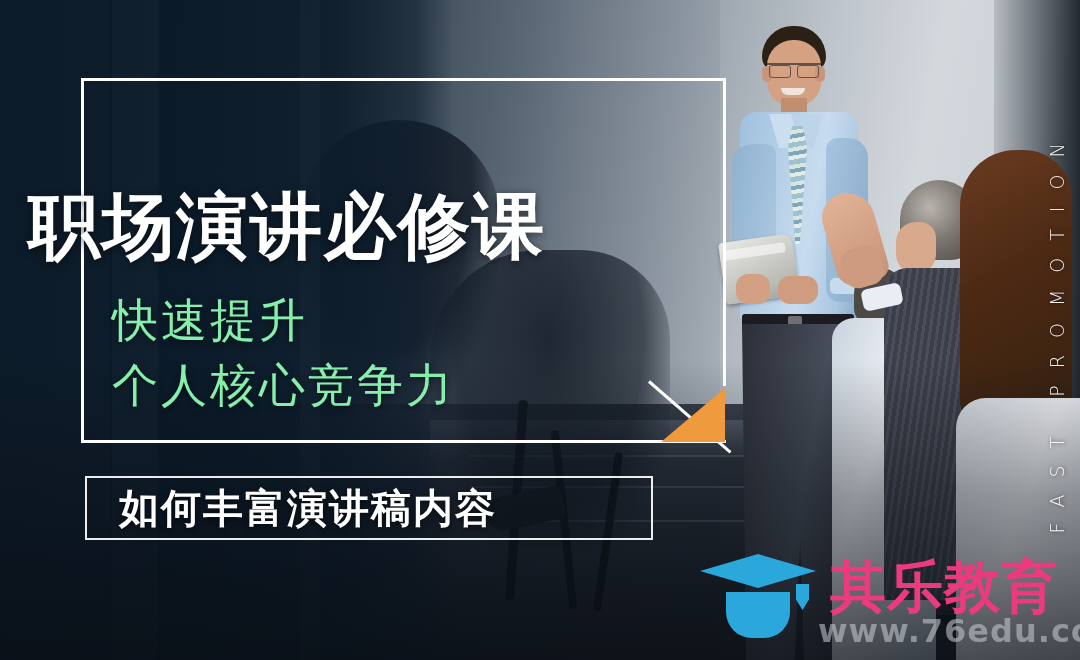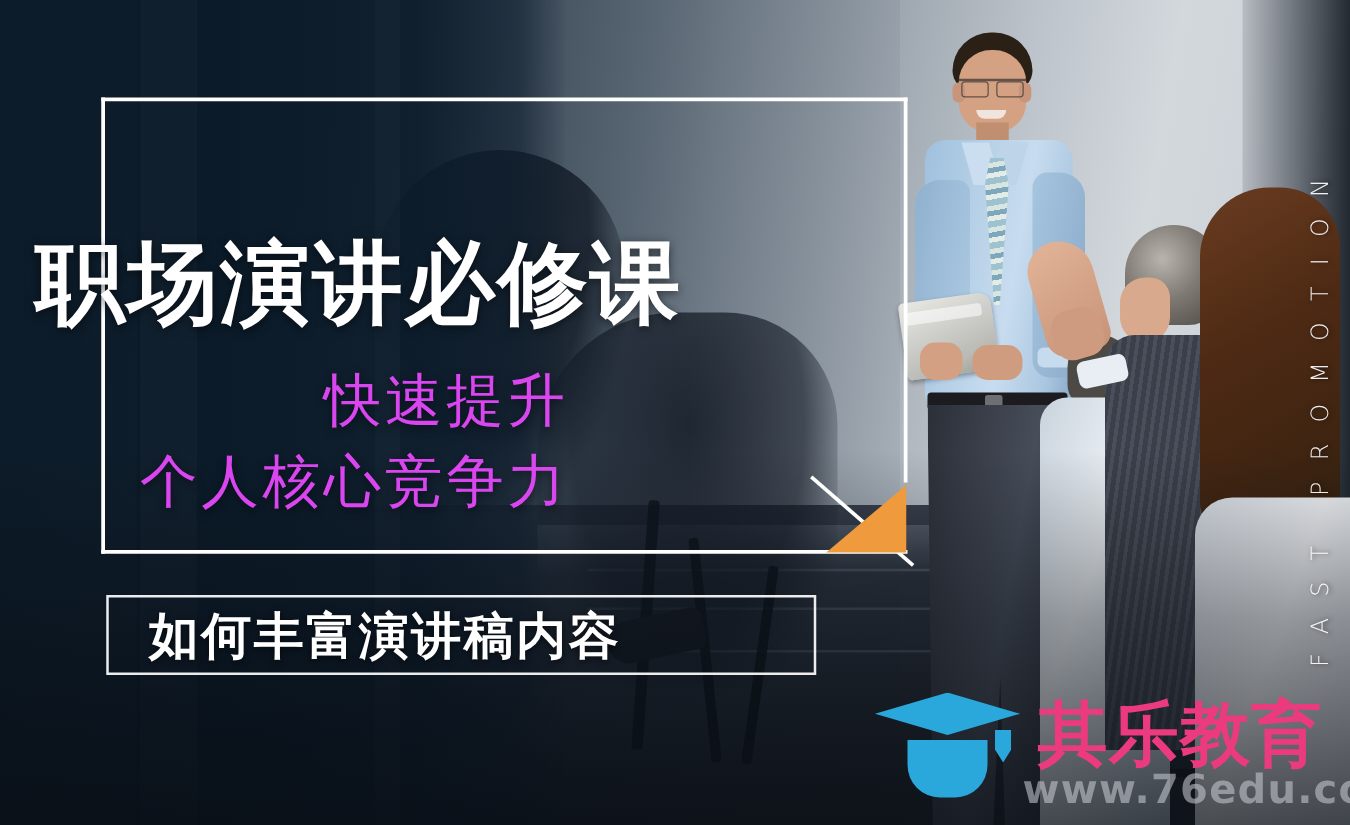--- a/index.html
+++ b/index.html
@@ -307,28 +307,27 @@
     font-size: 23px; line-height: 1;
     color: #e9eef3;
     letter-spacing: 13px;
     white-space: nowrap;
     font-weight: 300;
     font-family: "DejaVu Sans", "Liberation Sans", sans-serif;
     text-shadow: 0 1px 4px rgba(0,0,0,.5);
   }
   .tagline {
     position: absolute; left: 112px; top: 288px;
-    color: #d946ef;
+    color: #86efac;
     font-size: 46px; line-height: 1.42;
     font-weight: 300;
     letter-spacing: 3px;
     white-space: nowrap;
     text-shadow: 0 2px 7px rgba(0,0,0,.5);
     font-family: "DejaVu Sans", "Liberation Sans", sans-serif;
-    text-align: right;
   }
   .tagline div { white-space: nowrap; }
 
   .cta-box {
     position: absolute;
     left: 85px; top: 476px;
     width: 568px; height: 64px;
     border: 2px solid rgba(255,255,255,.92);
     display: flex; align-items: center;
   }

